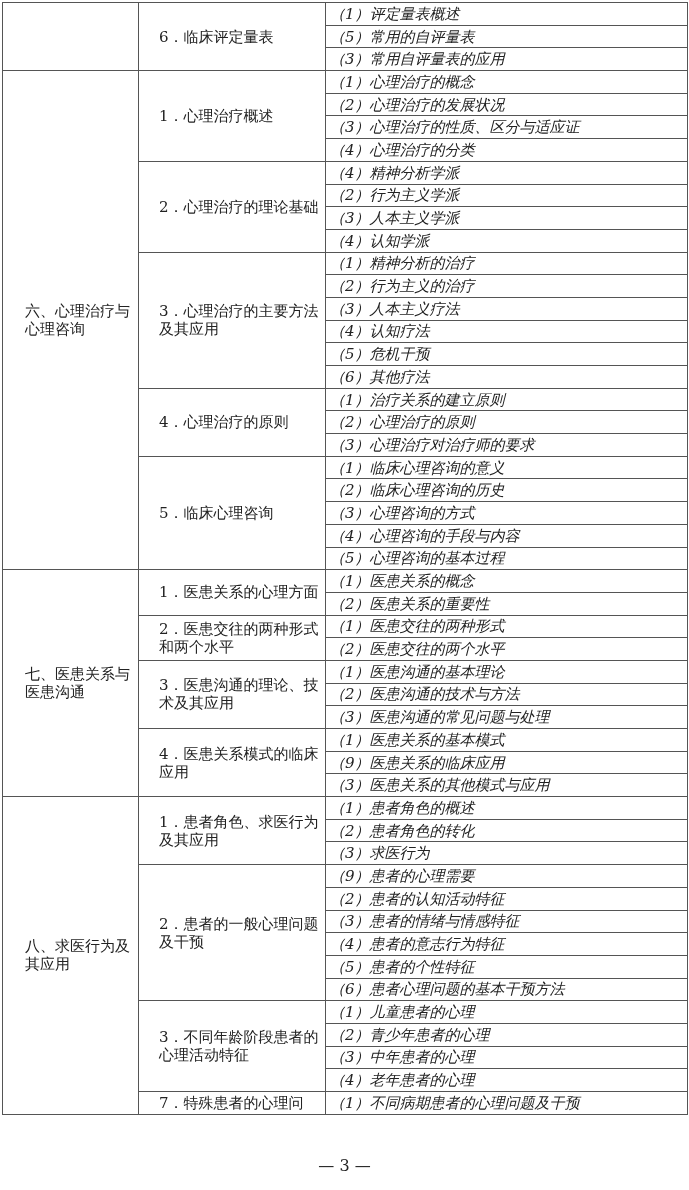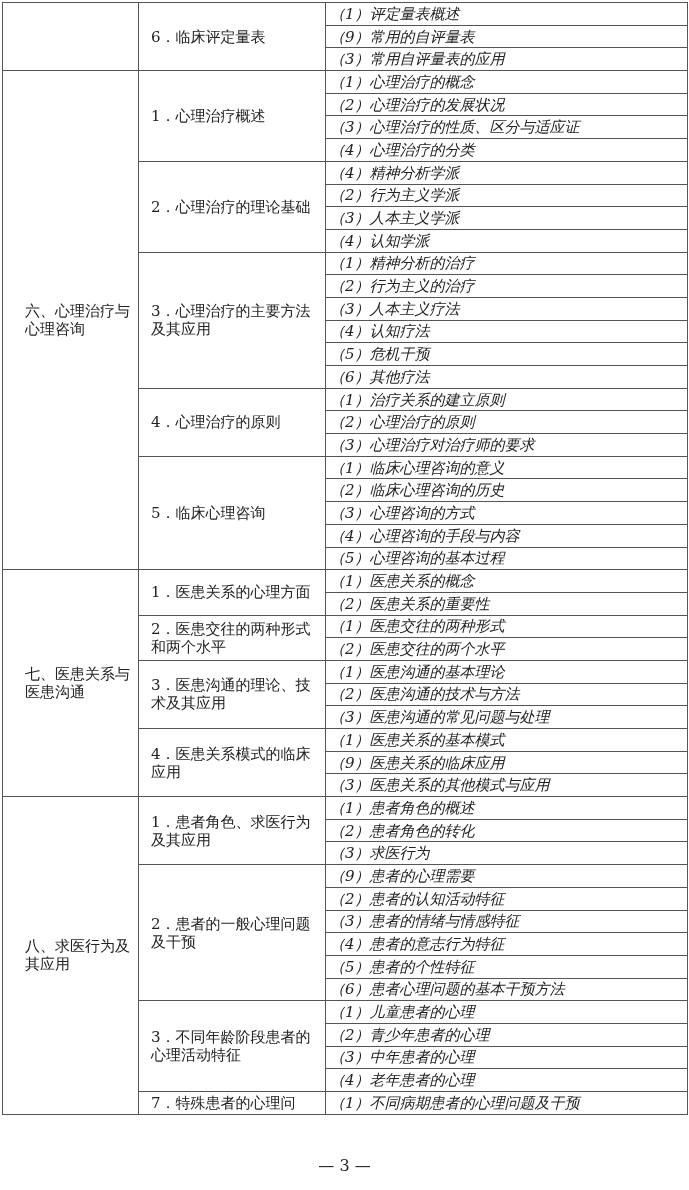--- a/index.html
+++ b/index.html
@@ -3,21 +3,21 @@
 <meta charset="utf-8">
 <style>
   html, body { margin: 0; padding: 0; background: #ffffff; }
   body { width: 689px; height: 1190px; position: relative; overflow: hidden;
          font-family: "DejaVu Serif", "Liberation Serif", serif; color: #222; }
   table.outline { position: absolute; left: 2px; top: 2px; width: 685px;
          border-collapse: collapse; table-layout: fixed; }
   table.outline td { border: 1.5px solid #555; font-size: 15px; line-height: 18px;
          padding: 0 4px; vertical-align: middle; height: 21.7px; }
   table.outline td.unit { padding-left: 22px; }
-  table.outline td.topic { padding-left: 12px; border-radius: 25px; }
+  table.outline td.topic { padding-left: 20px; border-radius: 25px; }
   table.outline td.item { padding-left: 4px; white-space: nowrap; font-style: italic; }
   col.c1 { width: 136px; } col.c2 { width: 187px; } col.c3 { width: 362px; }
   .page-num { position: absolute; top: 1156px; left: 0; width: 689px; text-align: center;
          font-size: 16px; color: #222; }
 </style>
 </head>
 <body>
 
 <table class="outline">
   <colgroup>
@@ -25,21 +25,21 @@
       <col class="c2">
       <col class="c3">
     </colgroup>
   <tbody id="tbody">
       <tr>
         <td class="unit" rowspan="3"></td>
         <td class="topic" rowspan="3">6．临床评定量表</td>
         <td class="item">（1）评定量表概述</td>
       </tr>
       <tr>
-        <td class="item">（9）常用的自评量表</td>
+        <td class="item">（5）常用的自评量表</td>
       </tr>
       <tr>
         <td class="item">（3）常用自评量表的应用</td>
       </tr>
       <tr>
         <td class="unit" rowspan="22">六、心理治疗与心理咨询</td>
         <td class="topic" rowspan="4">1．心理治疗概述</td>
         <td class="item">（1）心理治疗的概念</td>
       </tr>
       <tr>

